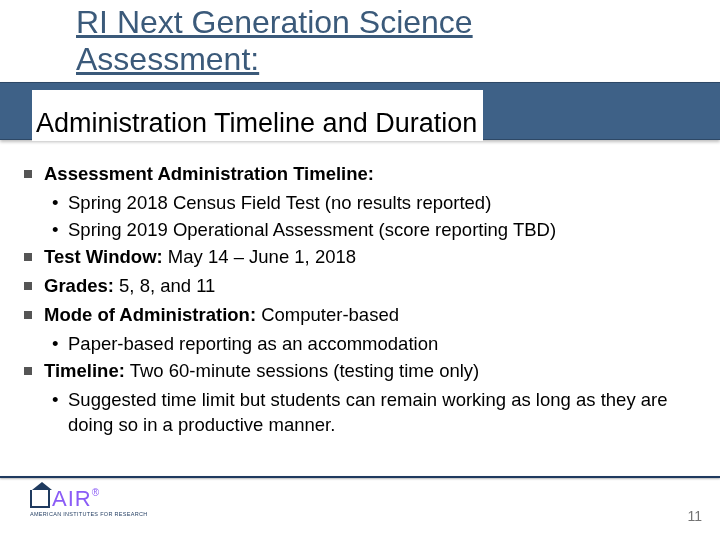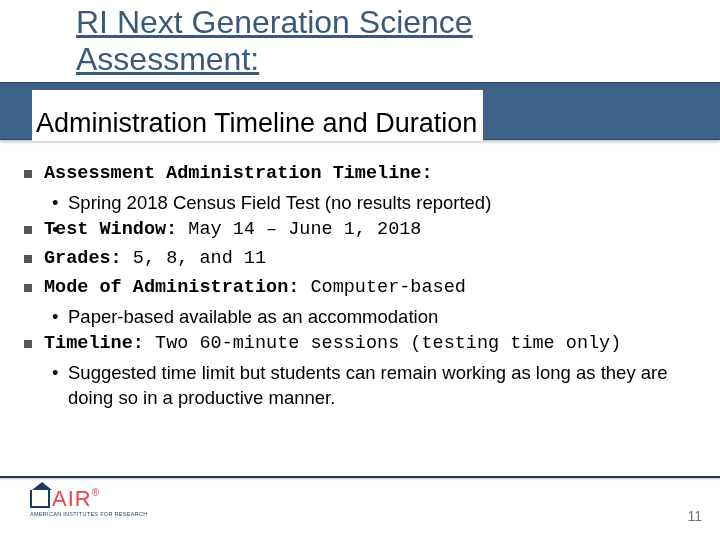--- a/index.html
+++ b/index.html
@@ -42,21 +42,21 @@
 
   .content {
     position: absolute;
     top: 162px;
     left: 24px;
     width: 676px;
     font-size: 18.5px;
     line-height: 1.35;
     color: #000;
   }
-  .lvl1 { position: relative; padding-left: 20px; margin-bottom: 4px; font-family: Liberation Mono, monospace; }
+  .lvl1 { position: relative; padding-left: 20px; margin-bottom: 4px; }
   .sq {
     position: absolute;
     left: 0;
     top: 8px;
     width: 8px;
     height: 8px;
     background: #555;
   }
   .lvl2 { position: relative; padding-left: 44px; margin-bottom: 2px; }
   .dot {
@@ -77,21 +77,21 @@
     box-shadow: 0 1px 2px rgba(0,0,0,0.3);
   }
   .logo {
     position: absolute;
     left: 26px;
     bottom: 14px;
     width: 110px;
     height: 40px;
   }
   .logo-bar { width: 4px; height: 38px; background: #1f3a5f; float: left; margin-right: 4px; }
-  .logo-text { color: #ef4444; font-size: 22px; font-weight: 400; letter-spacing: 1px; line-height: 1; padding-top: 2px; }
+  .logo-text { color: #8b5cf6; font-size: 22px; font-weight: 400; letter-spacing: 1px; line-height: 1; padding-top: 2px; }
   .logo-text .reg { font-size: 10px; vertical-align: top; }
   .logo-icon {
     display:inline-block; width:20px; height:18px; border:2px solid #1f3a5f; border-top:none;
     position:relative; vertical-align: -2px; margin-right:2px;
   }
   .logo-icon::before {
     content:""; position:absolute; top:-8px; left:0; width:0; height:0;
     border-left:10px solid transparent; border-right:10px solid transparent;
     border-bottom:8px solid #1f3a5f;
   }
@@ -122,39 +122,40 @@
     <div class="lvl1">
       <span class="sq"></span>
       <span class="bold">Assessment  Administration Timeline:</span>
     </div>
     <div class="lvl2">
       <span class="dot">•</span>
       <span>Spring 2018 Census Field Test (no results reported)</span>
     </div>
     <div class="lvl2">
       <span class="dot">•</span>
+      <span>Spring 2019 Operational Assessment (score reporting TBD)</span>
     </div>
 
     <div class="lvl1">
       <span class="sq"></span>
       <span class="bold">Test Window:</span><span>  May 14 – June 1, 2018</span>
     </div>
 
     <div class="lvl1">
       <span class="sq"></span>
       <span class="bold">Grades:</span><span>  5, 8, and 11</span>
     </div>
 
     <div class="lvl1">
       <span class="sq"></span>
       <span class="bold">Mode of Administration:</span><span> Computer-based</span>
     </div>
     <div class="lvl2">
       <span class="dot">•</span>
-      <span>Paper-based available as an accommodation</span>
+      <span>Paper-based reporting as an accommodation</span>
     </div>
 
     <div class="lvl1">
       <span class="sq"></span>
       <span class="bold">Timeline:</span><span> Two 60-minute sessions (testing time only)</span>
     </div>
     <div class="lvl2">
       <span class="dot">•</span>
       <span>Suggested time limit but students can remain working as long as they are doing so in a productive manner.</span>
     </div>

